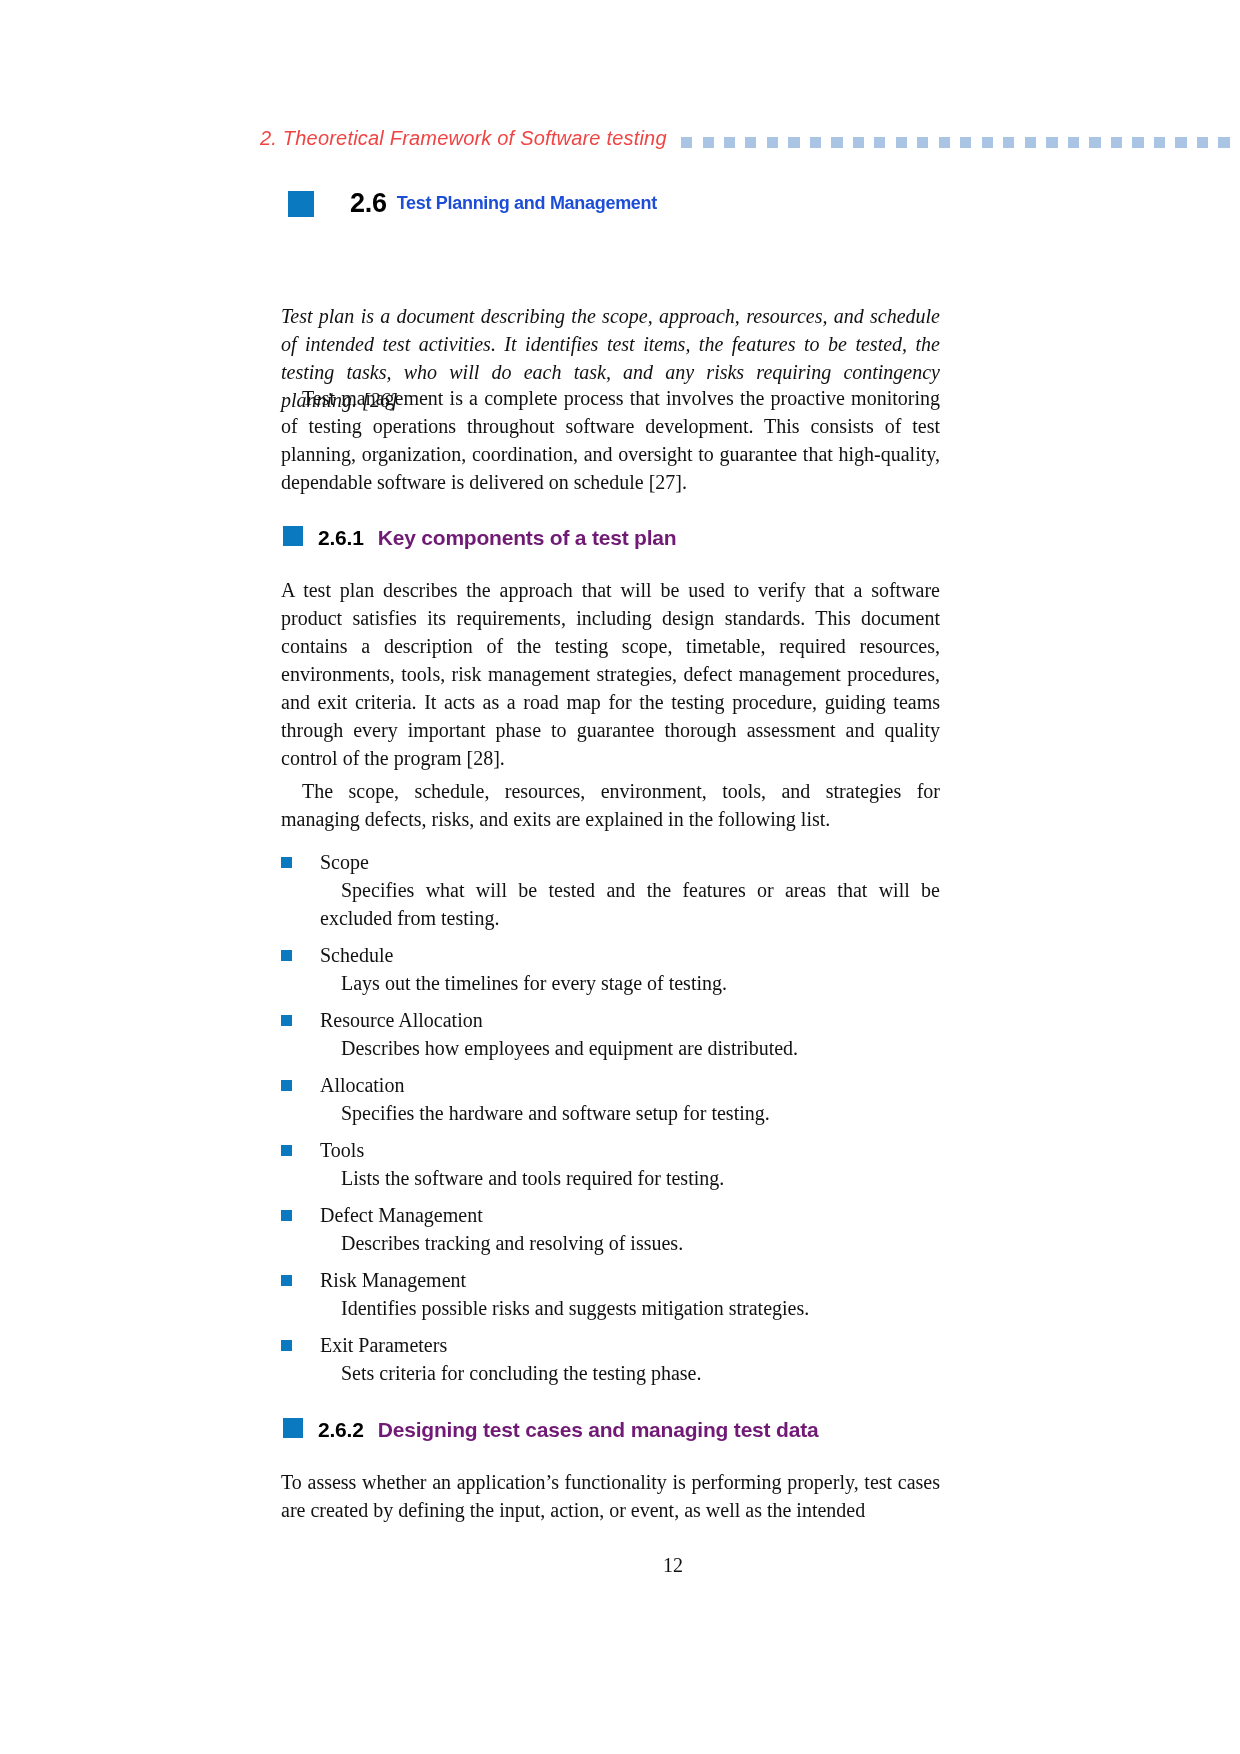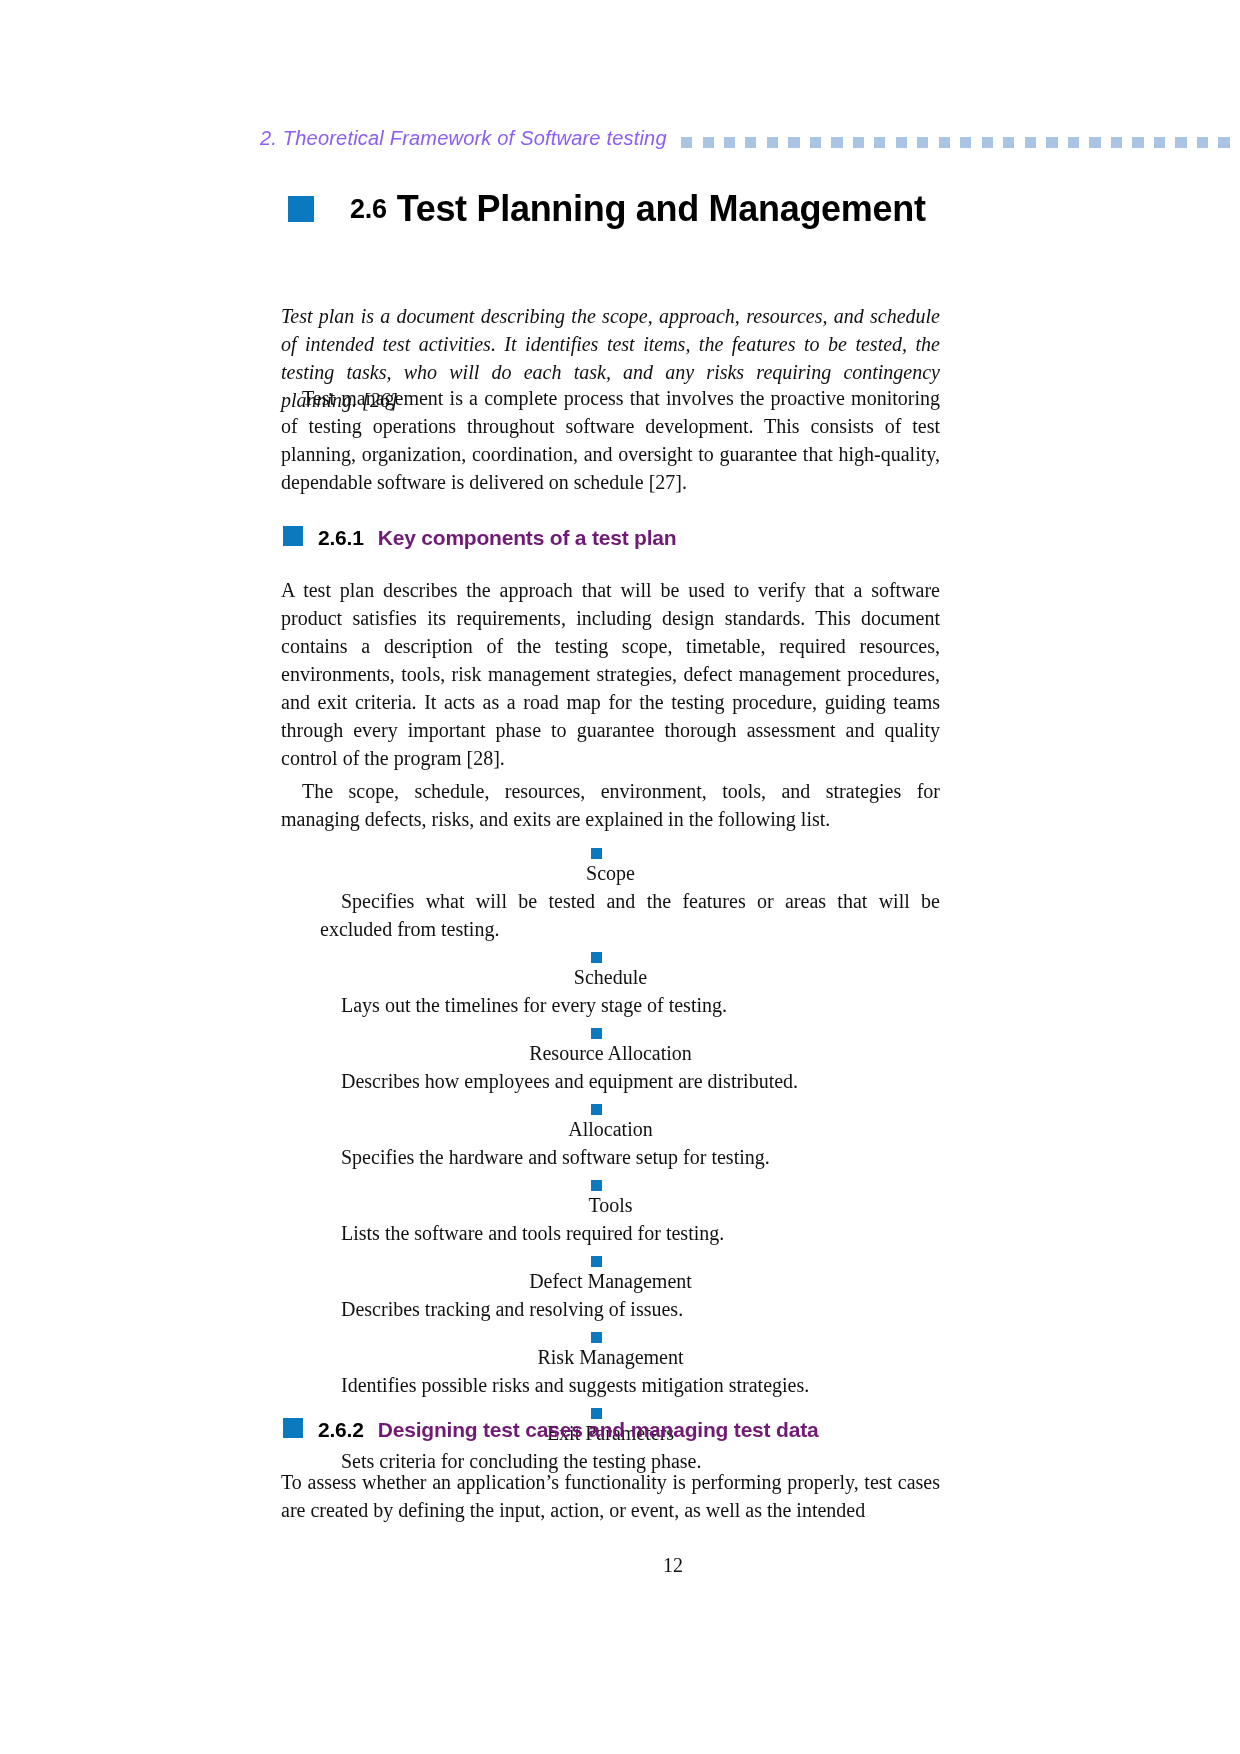--- a/index.html
+++ b/index.html
@@ -21,21 +21,21 @@
     top: 126px;
     display: flex;
     align-items: flex-end;
     gap: 14px;
   }
   .rh-title {
     font-family: "Liberation Sans", sans-serif;
     font-style: italic;
     font-size: 20px;
     line-height: 24px;
-    color: #8b5cf6;
+    color: #ef4444;
     white-space: nowrap;
     letter-spacing: 0.2px;
   }
   .rh-dots {
     flex: 1;
     height: 11px;
     margin-bottom: 2px;
     background: repeating-linear-gradient(90deg, #a9c5e3 0 11px, transparent 11px 21.5px);
   }
 
@@ -44,21 +44,21 @@
     position: absolute;
     left: 288px;
     display: flex;
     align-items: center;
     font-family: "Liberation Sans", sans-serif;
     font-weight: bold;
     letter-spacing: -0.3px;
   }
   .sq-lg { width: 26px; height: 26px; background: #0b79bf; margin-right: 36px; flex: none; }
   .sec-num { font-size: 27px; color: #000000; margin-right: 10px; }
-  .sec-title { font-size: 36px; color: #000000; }
+  .sec-title { font-size: 18px; color: #1d4ed8; }
 
   .sub-heading {
     position: absolute;
     left: 283px;
     display: flex;
     font-family: "Liberation Sans", sans-serif;
     font-weight: bold;
     letter-spacing: -0.2px;
   }
   .sq-sm { width: 20px; height: 20px; background: #0b79bf; margin-right: 15px; flex: none; }
@@ -82,21 +82,21 @@
   .list {
     position: absolute;
     left: 281px;
     width: 659px;
     top: 848px;
     margin: 0;
     padding: 0;
     list-style: none;
   }
   .item { margin: 0 0 9px 0; }
-  .term-row { display: flex; align-items: center; flex-direction: column; }
+  .term-row { display: flex; align-items: center; }
   .bullet { width: 11px; height: 11px; background: #0b79bf; margin-right: 28px; flex: none; }
   .term { font-size: 20px; line-height: 28px; }
   .desc {
     margin: 0 0 0 39px;
     font-size: 20px;
     line-height: 28px;
     text-indent: 21px;
     text-align: justify;
   }
 

